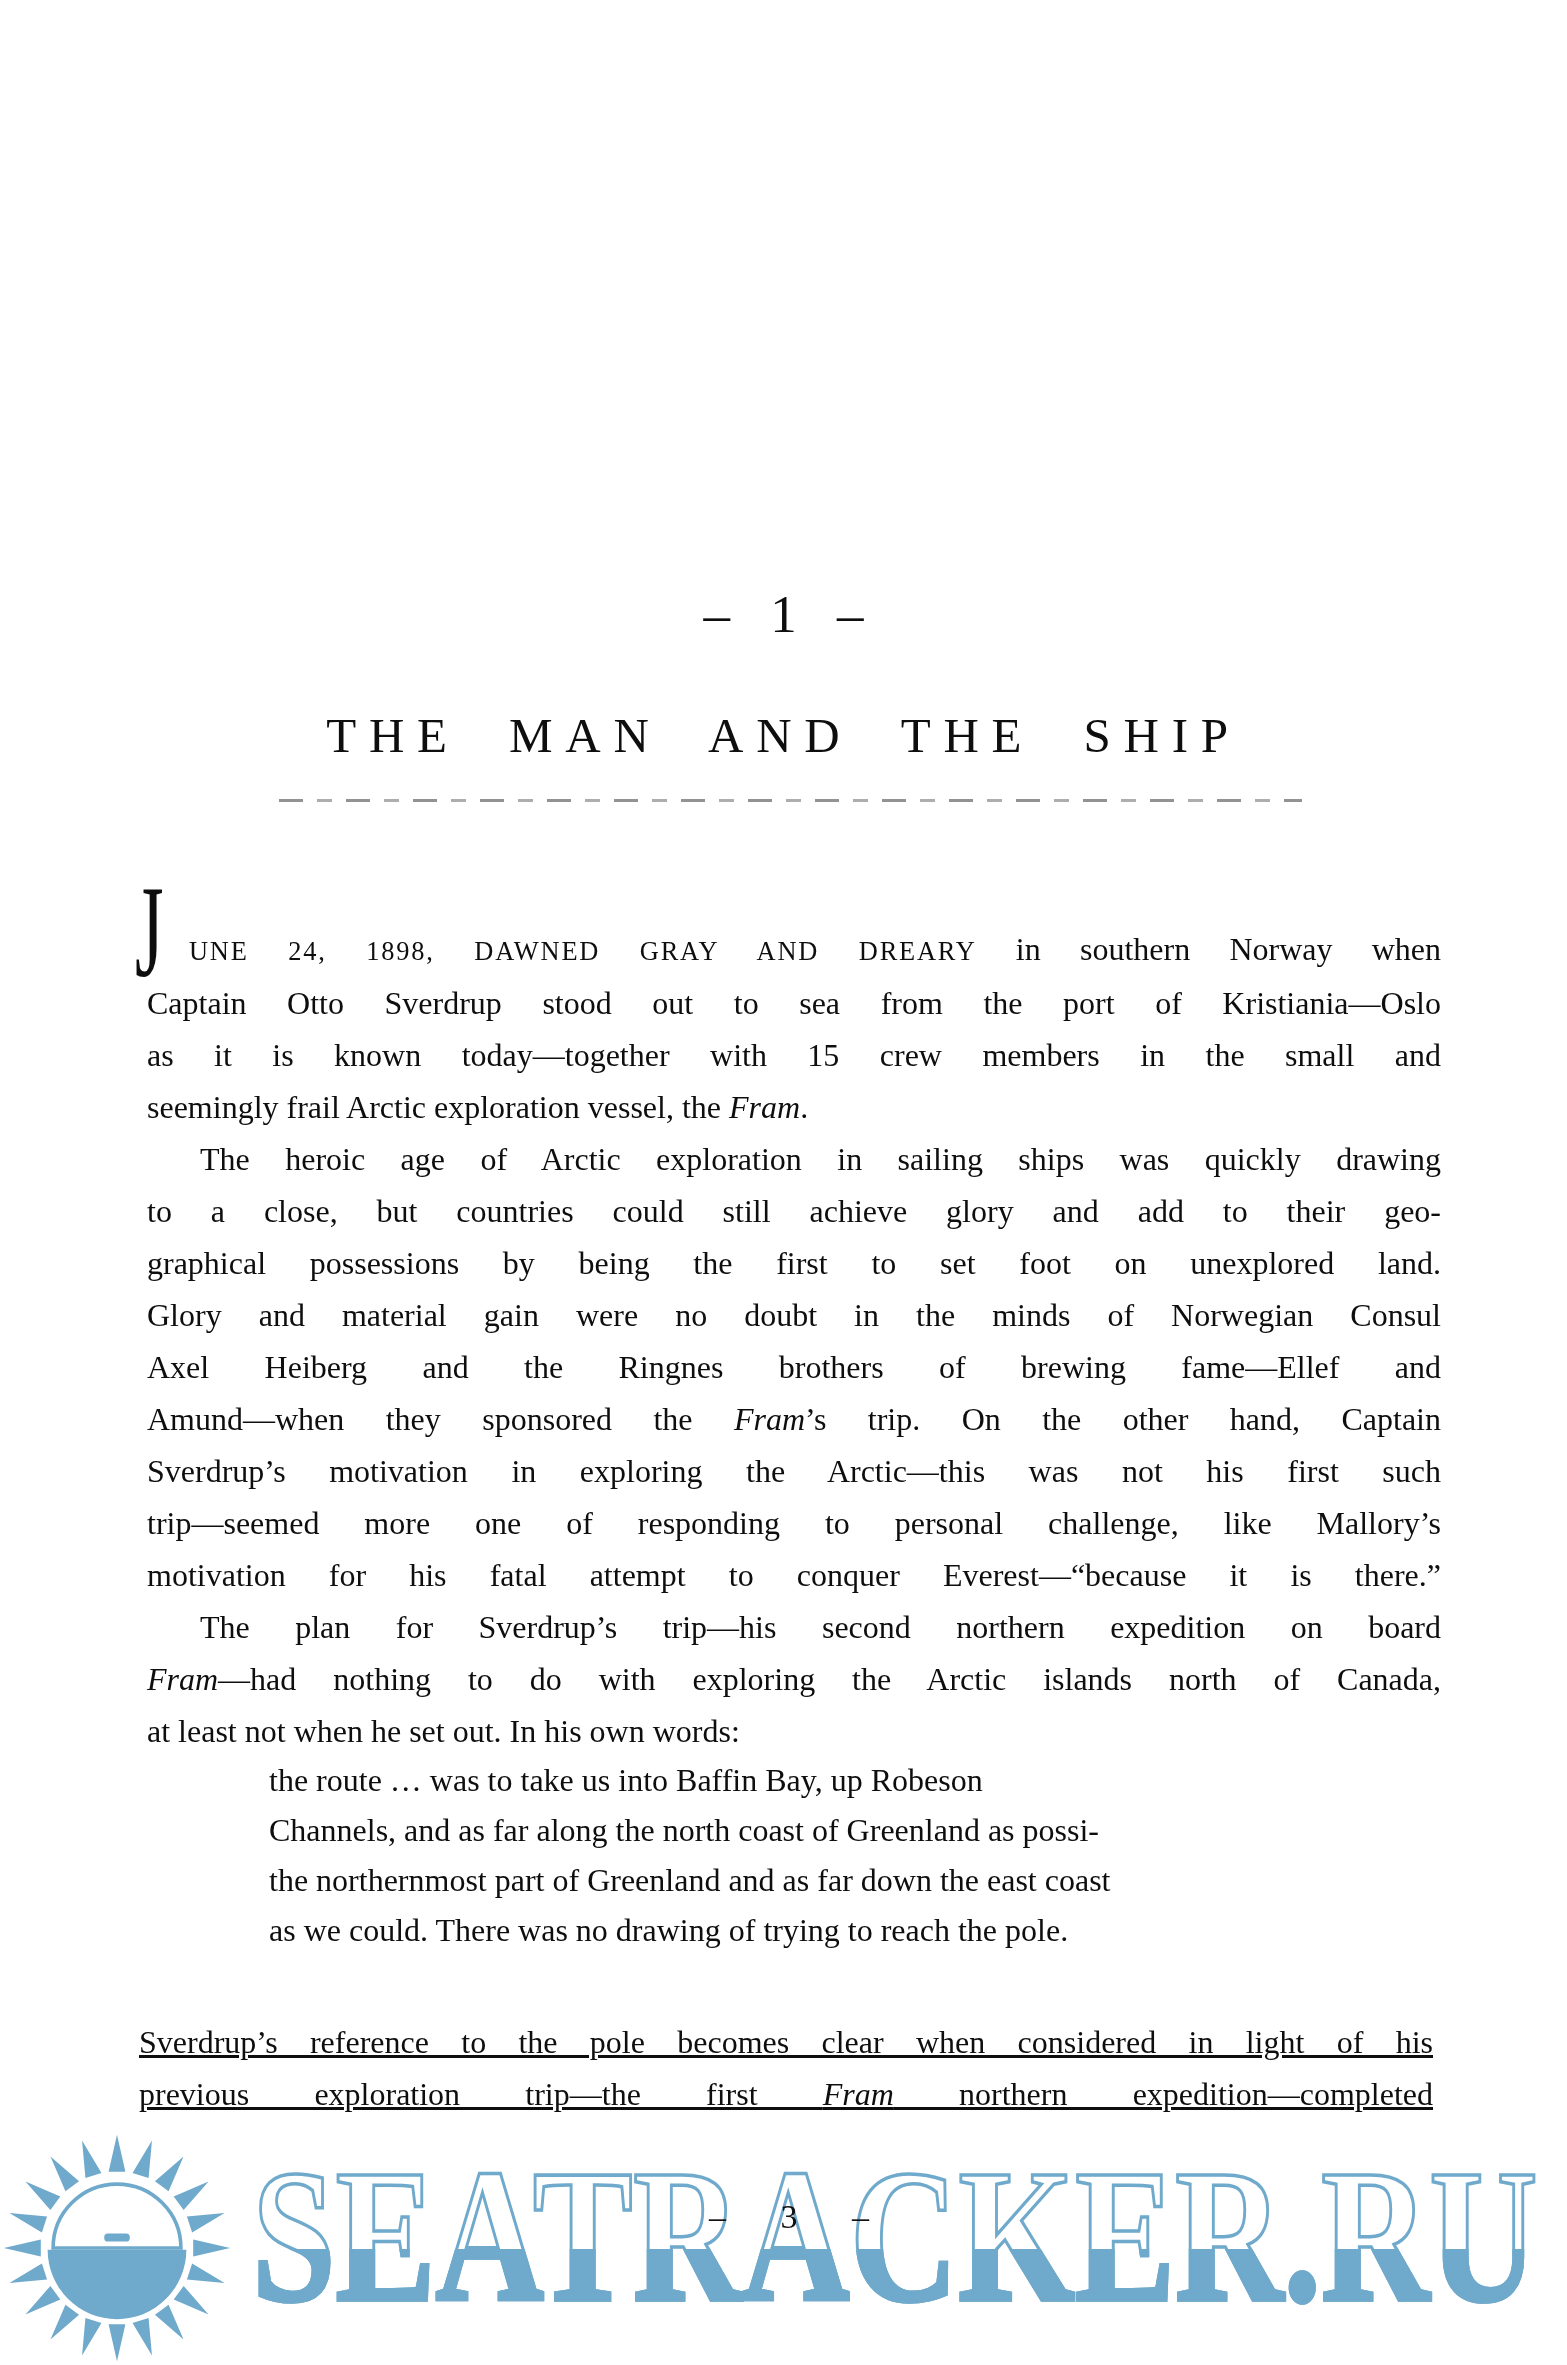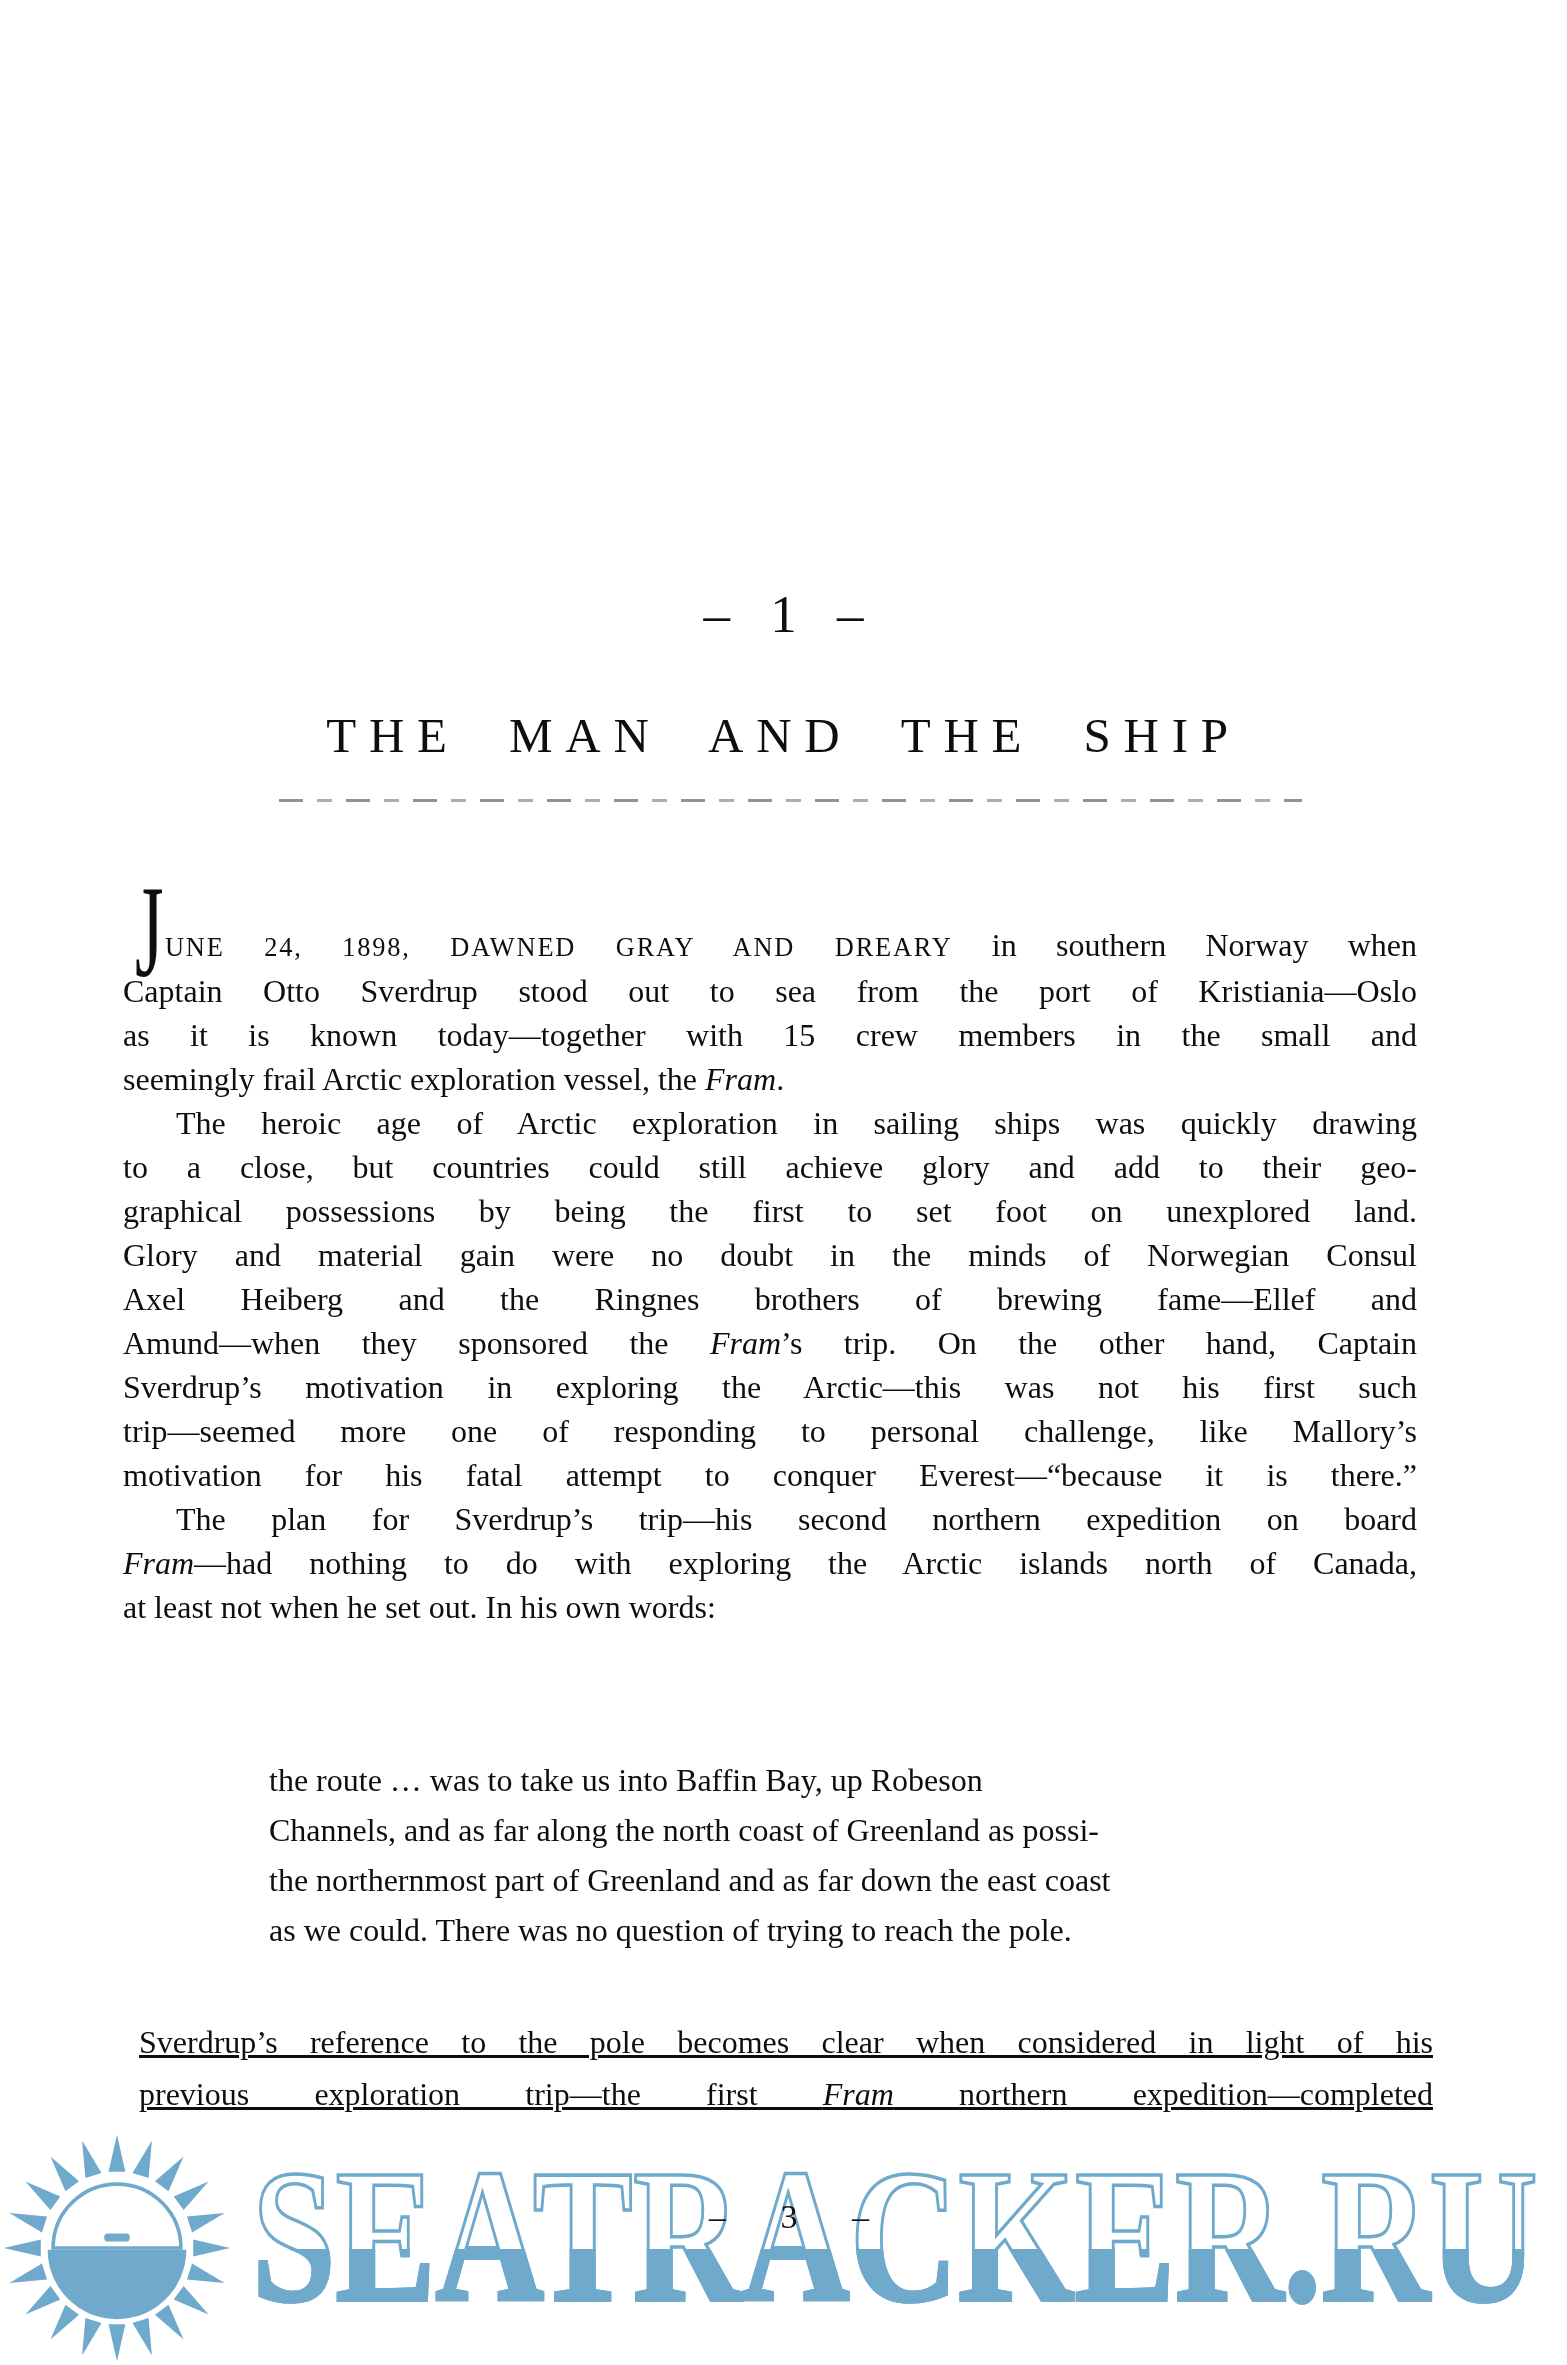--- a/index.html
+++ b/index.html
@@ -13,21 +13,21 @@
   #chapter-number{left:0;right:0;top:588px;text-align:center;
     font-size:53px;word-spacing:27px;line-height:1;}
   #chapter-title{left:0;right:0;top:711px;text-align:center;
     font-size:49px;letter-spacing:12.8px;word-spacing:24px;line-height:1;white-space:nowrap;}
   #title-rule{left:279px;top:799px;width:1023px;height:2.7px;opacity:.8;
     background:repeating-linear-gradient(90deg,#777 0 24px,rgba(0,0,0,0) 24px 38px,#999 38px 53px,rgba(0,0,0,0) 53px 67px);}
   
   #drop-cap{left:135px;top:866px;font-size:131px;line-height:1;
     transform:scaleX(.56);transform-origin:0 0;}
   .textcol{width:1294px;font-size:32px;}
-  #body-block{left:123px;top:923px;line-height:44px;}
+  #body-block{left:147px;top:923px;line-height:52px;}
   #after-block{left:139px;top:2016px;line-height:52px;text-decoration:underline;}
   #quote-block{left:269px;top:1755px;width:1057px;font-size:32px;
     line-height:50px;}
   .bline{display:block;}
   .j{text-align:justify;text-align-last:justify;text-justify:inter-word;}
   .indent{padding-left:53px;}
   .dropgap{padding-left:42px;}
   .sc{font-size:26.4px;letter-spacing:1.8px;}
   .i{font-style:italic;}
   
@@ -65,21 +65,21 @@
     <div class="bline j"><span>trip—seemed more one of responding to personal challenge, like Mallory’s</span></div>
     <div class="bline j"><span>motivation for his fatal attempt to conquer Everest—“because it is there.”</span></div>
     <div class="bline j indent"><span>The plan for Sverdrup’s trip—his second northern expedition on board</span></div>
     <div class="bline j"><span class="i">Fram</span><span>—had nothing to do with exploring the Arctic islands north of Canada,</span></div>
     <div class="bline"><span>at least not when he set out. In his own words:</span></div>
   </div>
 <div class="abs" id="quote-block">
     <div class="bline"><span>the route … was to take us into Baffin Bay, up Robeson</span></div>
     <div class="bline"><span>Channels, and as far along the north coast of Greenland as possi-</span></div>
     <div class="bline"><span>the northernmost part of Greenland and as far down the east coast</span></div>
-    <div class="bline"><span>as we could. There was no question of trying to reach the pole.</span></div>
+    <div class="bline"><span>as we could. There was no drawing of trying to reach the pole.</span></div>
   </div>
 <div class="abs textcol" id="after-block">
     <div class="bline j"><span>Sverdrup’s reference to the pole becomes clear when considered in light of his</span></div>
     <div class="bline j"><span>previous exploration trip—the first </span><span class="i">Fram</span><span> northern expedition—completed</span></div>
   </div>
 
 <div class="abs" id="page-number">– 3 –</div>
 
 <svg class="abs" id="sun-logo" width="230" height="230" viewBox="0 0 252 252">
   <path id="sun-rays" fill="#6FA9CB" d="M 250.0 126.0 L 209.5 116.8 L 209.5 135.2 Z M 243.9 164.3 L 208.3 143.0 L 202.6 160.6 Z M 226.3 198.9 L 199.0 167.6 L 188.1 182.5 Z M 198.9 226.3 L 182.5 188.1 L 167.6 199.0 Z M 164.3 243.9 L 160.6 202.6 L 143.0 208.3 Z M 126.0 250.0 L 135.2 209.5 L 116.8 209.5 Z M 87.7 243.9 L 109.0 208.3 L 91.4 202.6 Z M 53.1 226.3 L 84.4 199.0 L 69.5 188.1 Z M 25.7 198.9 L 63.9 182.5 L 53.0 167.6 Z M 8.1 164.3 L 49.4 160.6 L 43.7 143.0 Z M 2.0 126.0 L 42.5 135.2 L 42.5 116.8 Z M 8.1 87.7 L 43.7 109.0 L 49.4 91.4 Z M 25.7 53.1 L 53.0 84.4 L 63.9 69.5 Z M 53.1 25.7 L 69.5 63.9 L 84.4 53.0 Z M 87.7 8.1 L 91.4 49.4 L 109.0 43.7 Z M 126.0 2.0 L 116.8 42.5 L 135.2 42.5 Z M 164.3 8.1 L 143.0 43.7 L 160.6 49.4 Z M 198.9 25.7 L 167.6 53.0 L 182.5 63.9 Z M 226.3 53.1 L 188.1 69.5 L 199.0 84.4 Z M 243.9 87.7 L 202.6 91.4 L 208.3 109.0 Z "></path>

